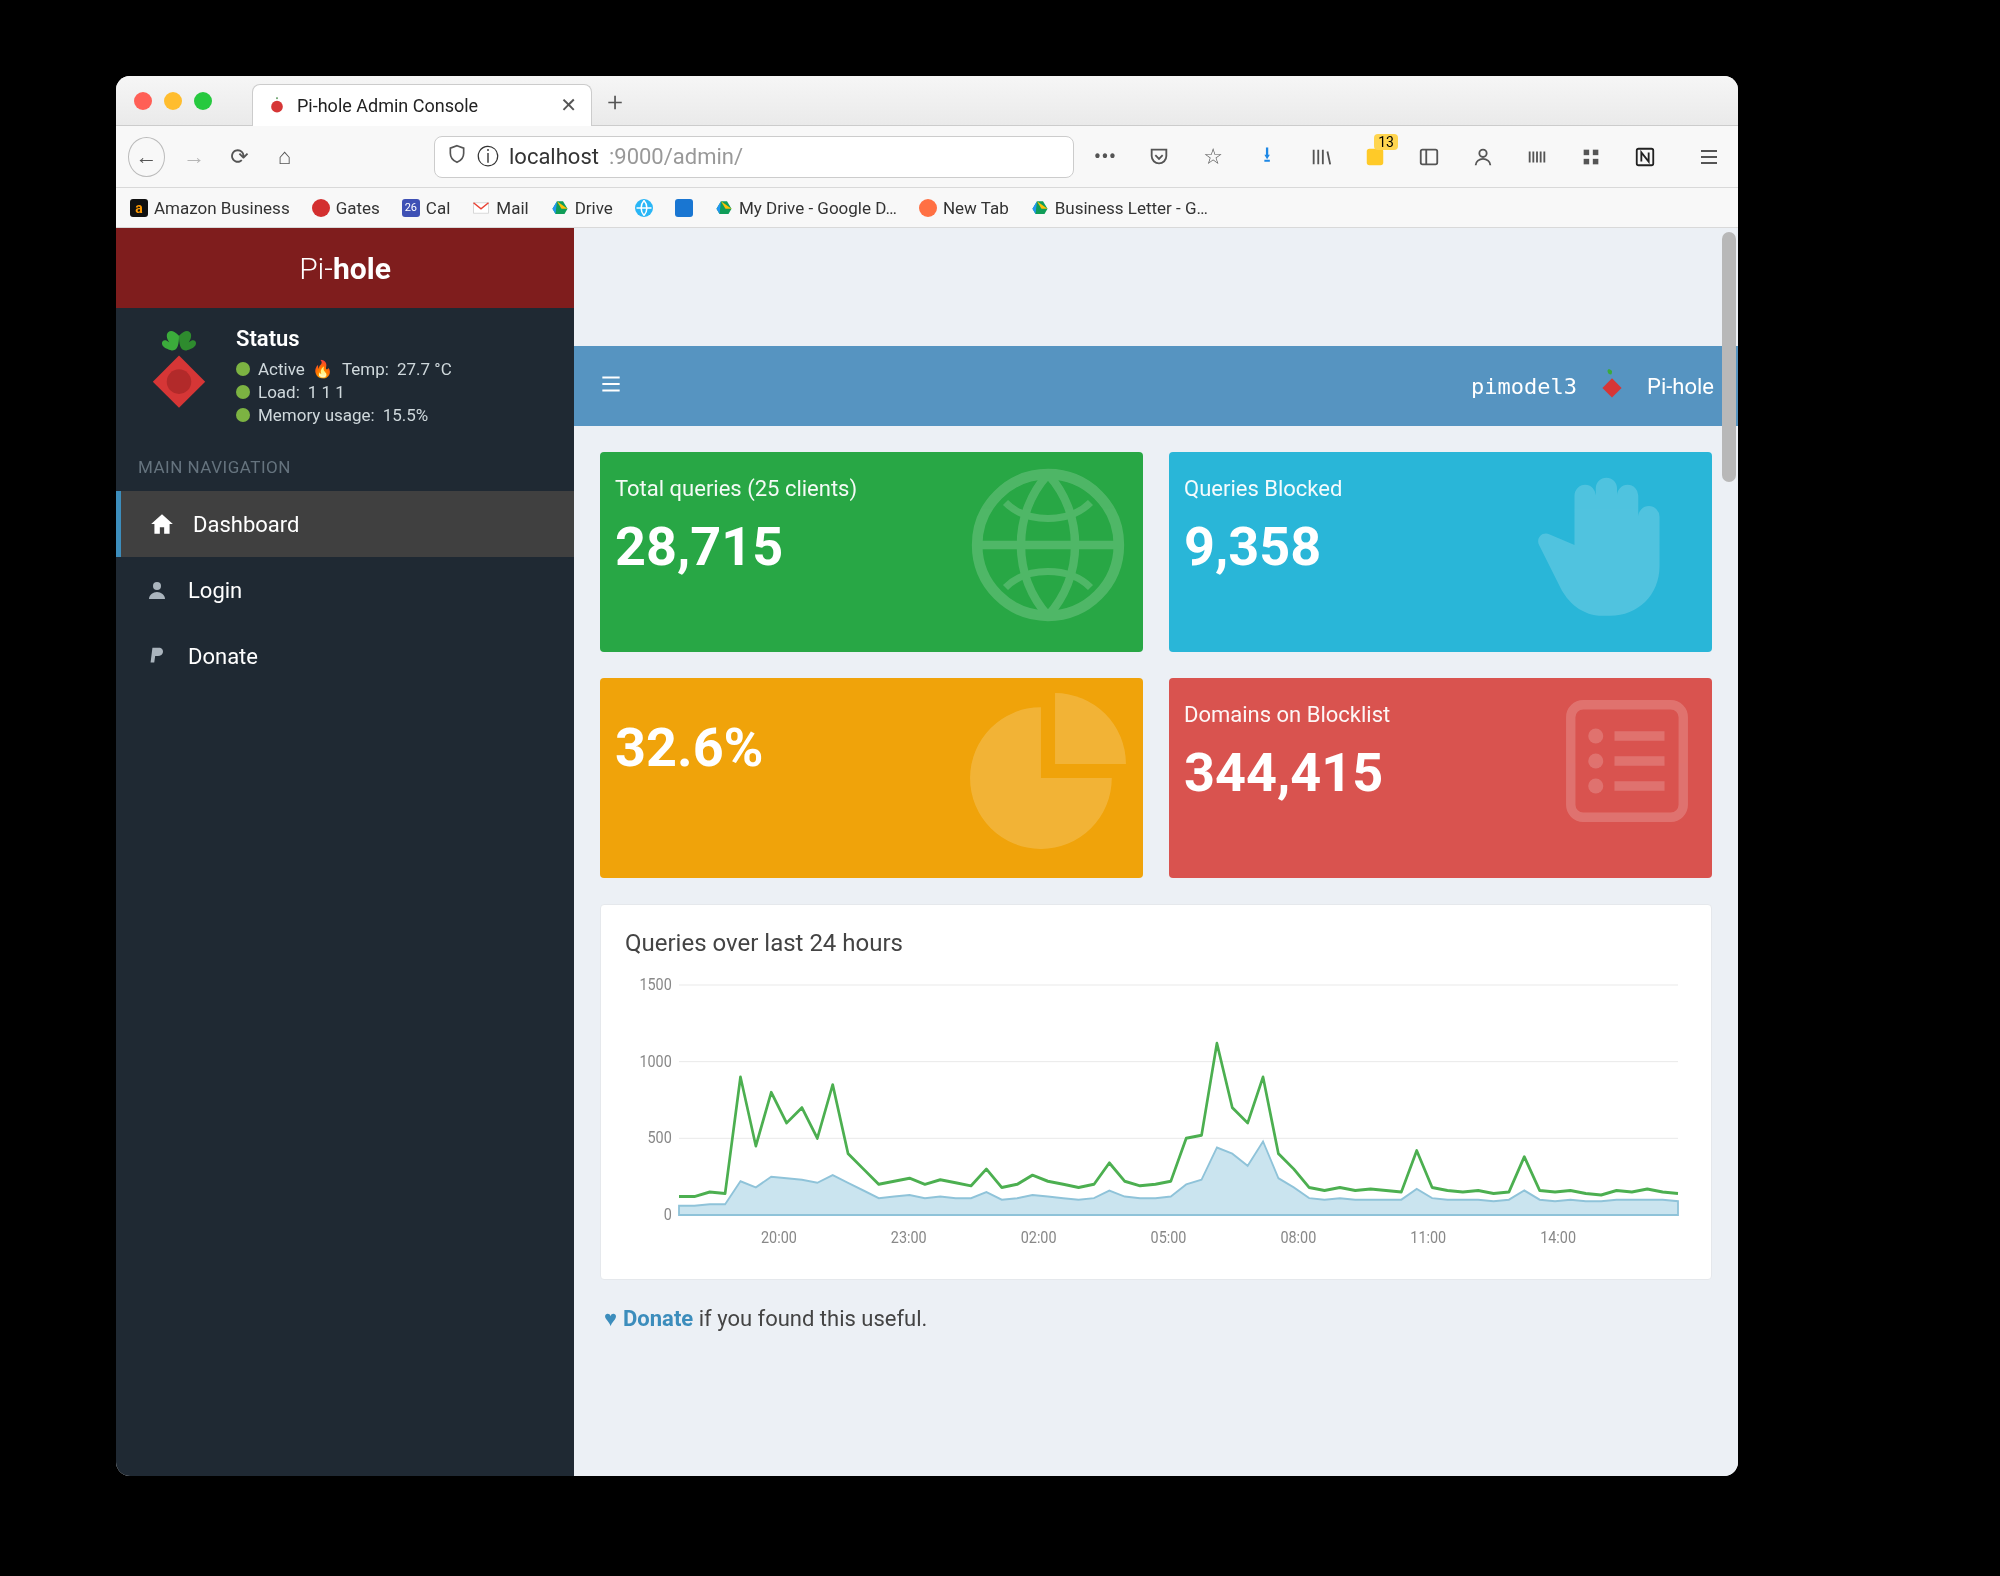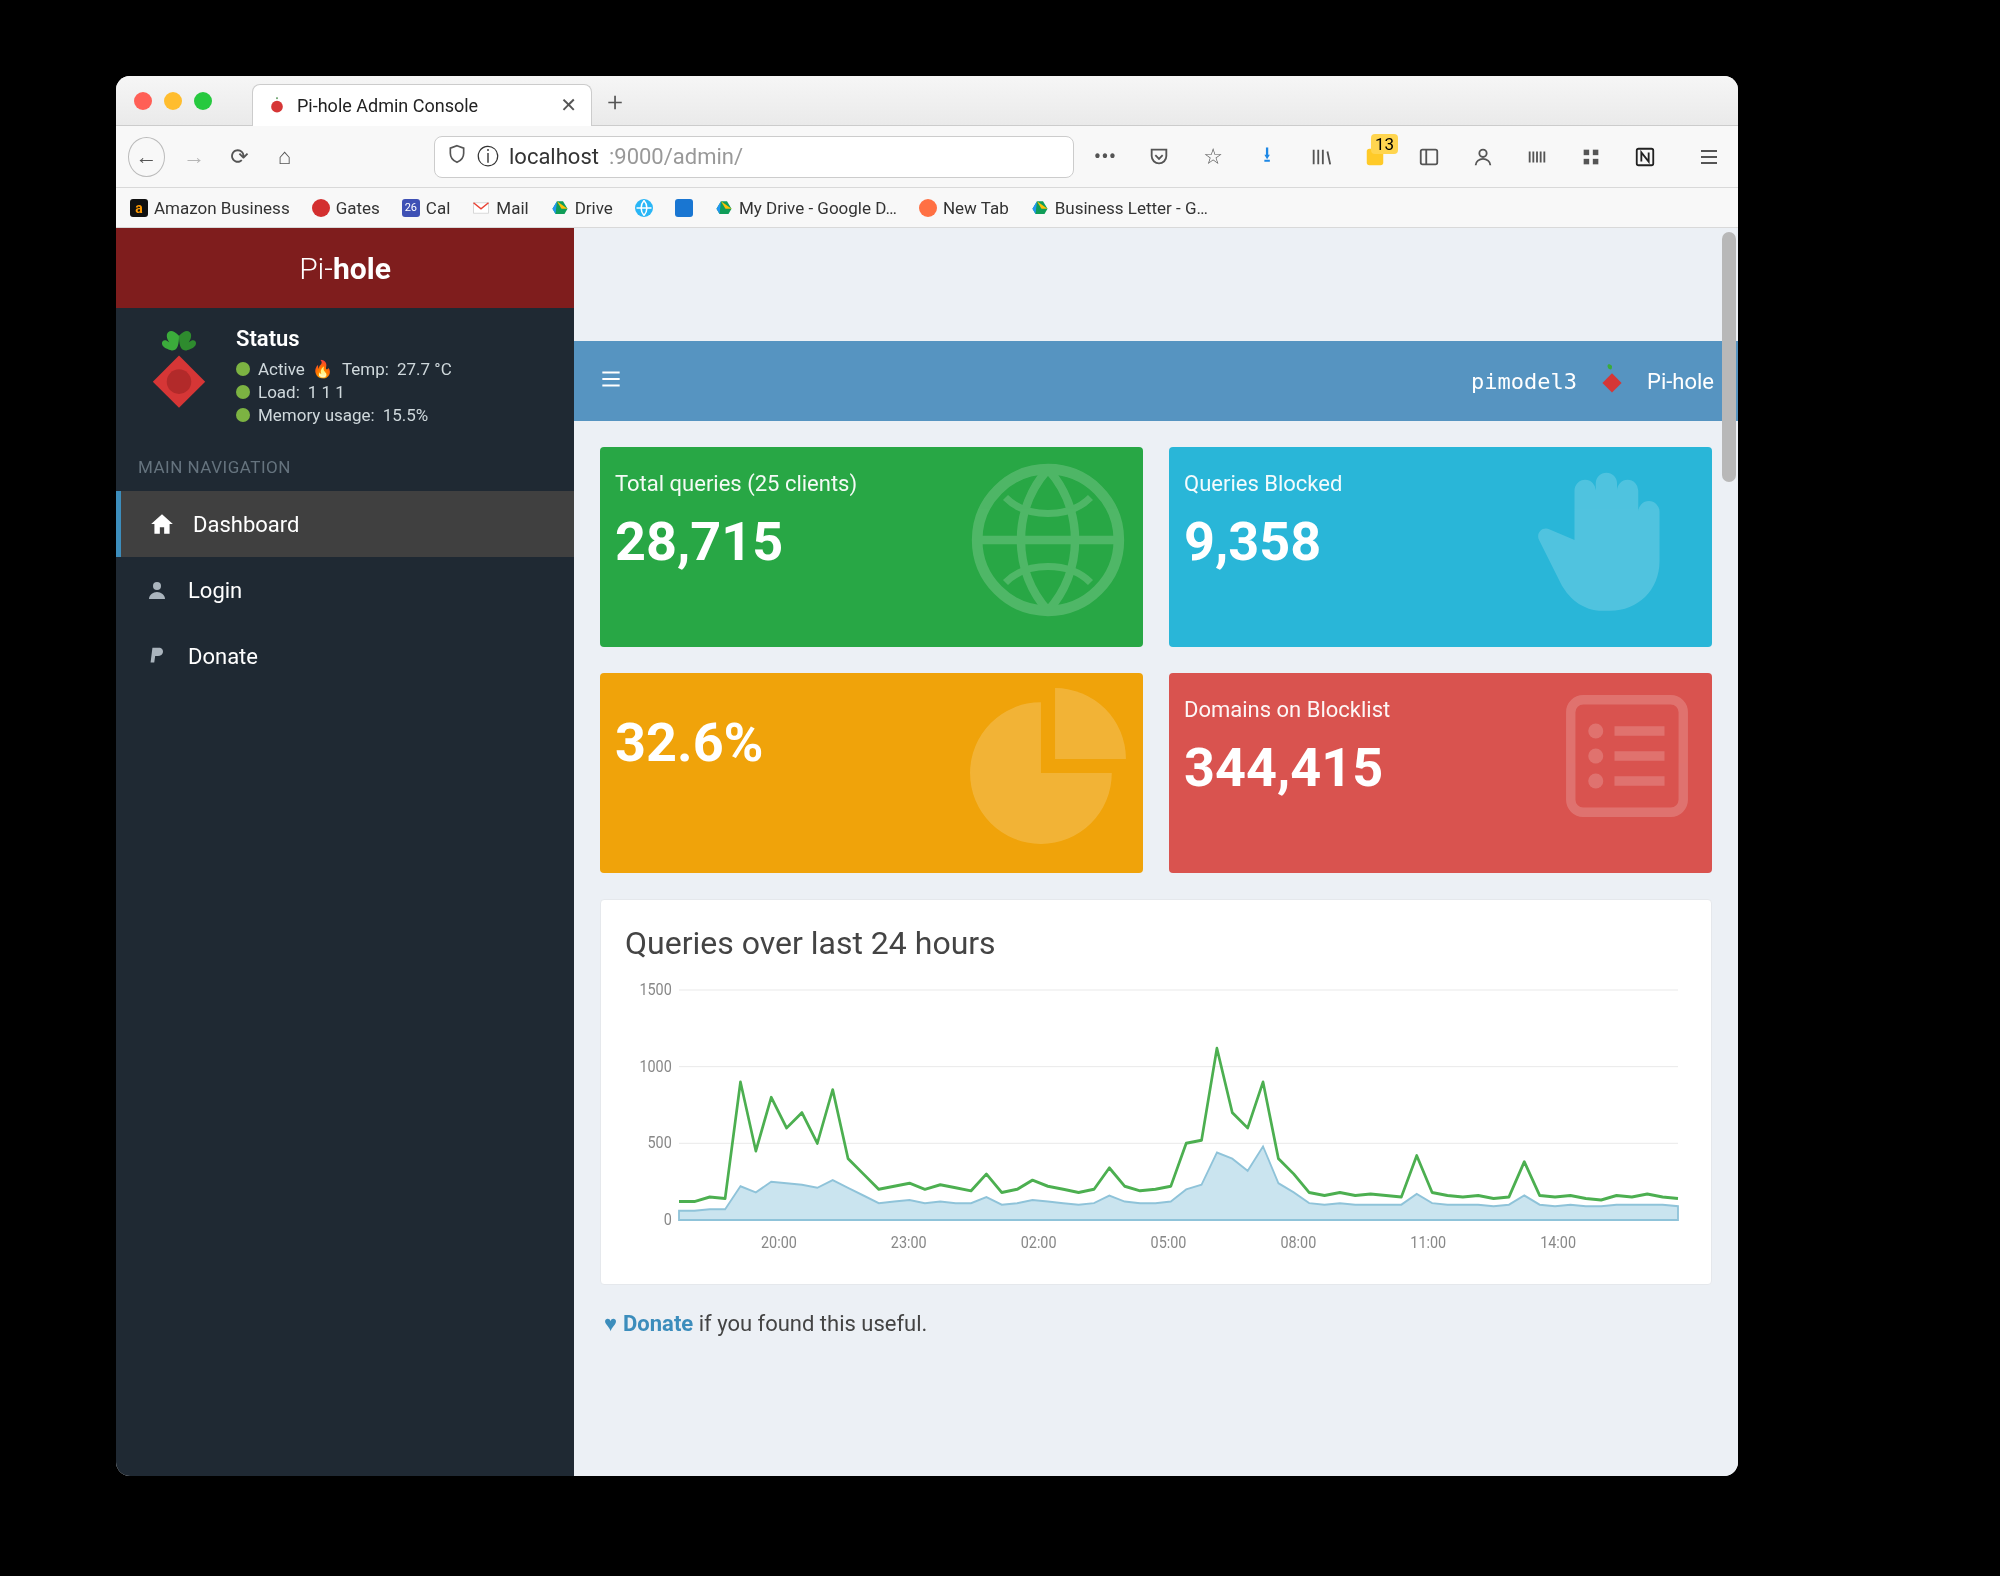--- a/index.html
+++ b/index.html
@@ -168,28 +168,28 @@
   .card .title{font-size:22px;opacity:.95;font-weight:400;}
   .card .value{font-size:54px;font-weight:700;margin-top:14px;}
   .card .bgicon{position:absolute;right:10px;top:8px;opacity:.18;}
   .c-green{background:#28a745;}
   .c-blue{background:#29b6d8;}
   .c-orange{background:#f0a30a;}
   .c-red{background:#d9534f;}
   .chart-box{
     background:#fff;border-radius:4px;padding:24px;border:1px solid #e5e8ec;
   }
-  .chart-box h3{font-size:32px;color:#444;font-weight:400;margin-bottom:18px;}
+  .chart-box h3{font-size:24px;color:#444;font-weight:400;margin-bottom:18px;}
   .chart-wrapper{width:100%;height:280px;position:relative;}
   .chart-wrapper svg{width:100%;height:100%;}
   .donate-line{color:#444;font-size:22px;padding:0 4px;}
   .donate-line a{color:#3c8dbc;font-weight:700;text-decoration:none;}
   .heart{color:#3c8dbc;margin-right:6px;}
   .badge-count{
-    position:absolute;top:-6px;right:-6px;background:#ffd54f;color:#000;font-size:17px;
+    position:absolute;top:-6px;right:-6px;background:#ffd54f;color:#000;font-size:14px;
     border-radius:4px;padding:0 4px;
   }
   .icon-wrap{position:relative;}
 </style>
 </head>
 <body>
 
 <div class="browser-window">
 
   <div class="titlebar">

